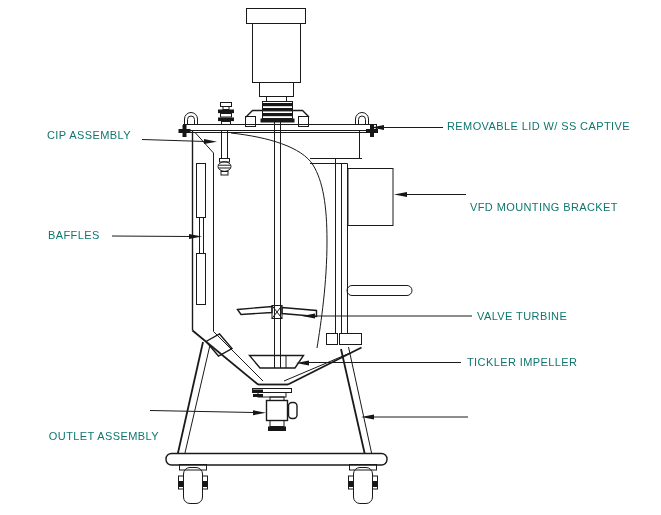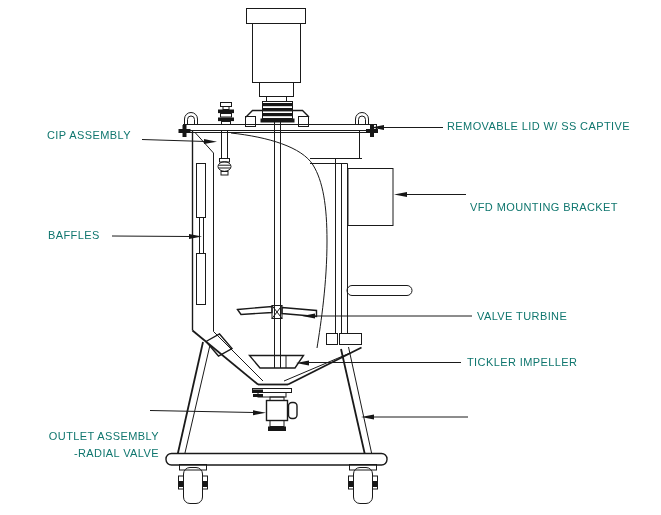--- a/index.html
+++ b/index.html
@@ -220,16 +220,15 @@
 
   <div class="lbl" style="left:470px;top:200px;">VFD MOUNTING BRACKET</div>
 
   <div class="lbl" style="left:477px;top:309px;">VALVE TURBINE</div>
 
   <div class="lbl" style="left:467px;top:355px;">TICKLER IMPELLER</div>
 
 
   <div class="lbl lbl-right" style="left:26px;top:403px;width:133px;margin-top:25px;">
     <div>OUTLET ASSEMBLY</div>
-    <div>-RADIAL VALVE</div>
   </div>
 
 </div>
 
 </body></html>

